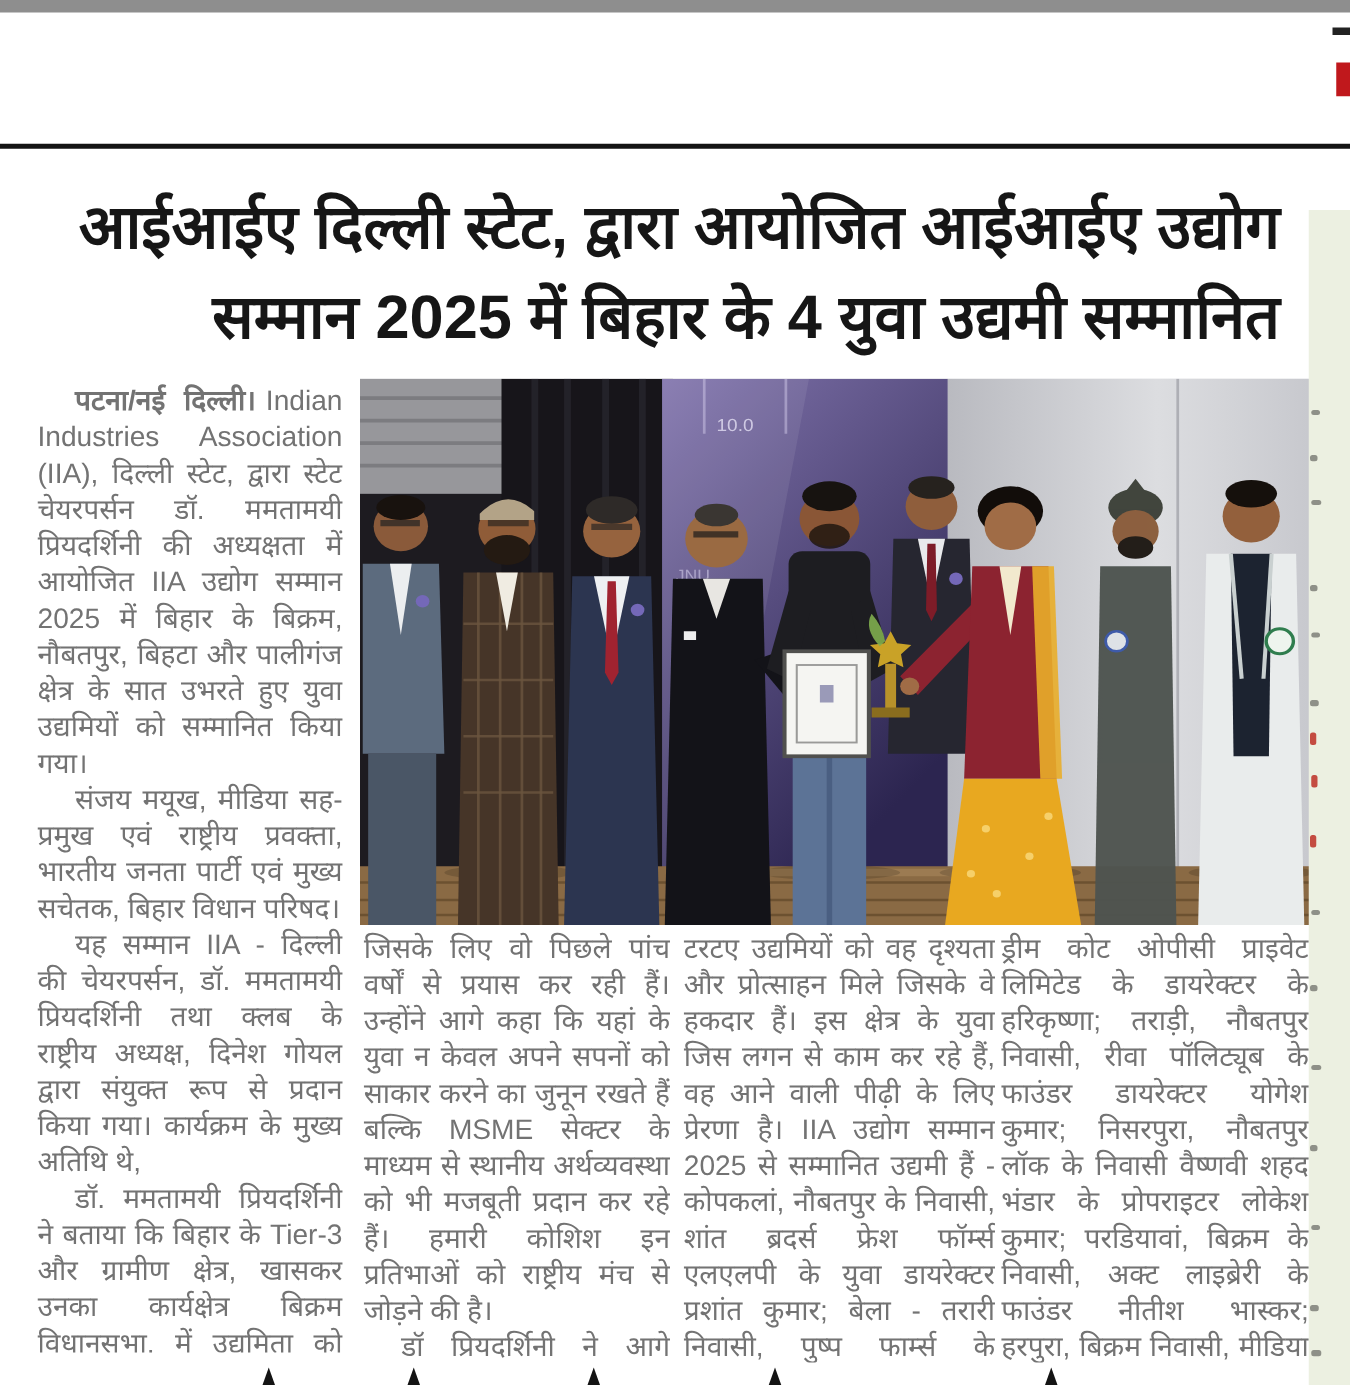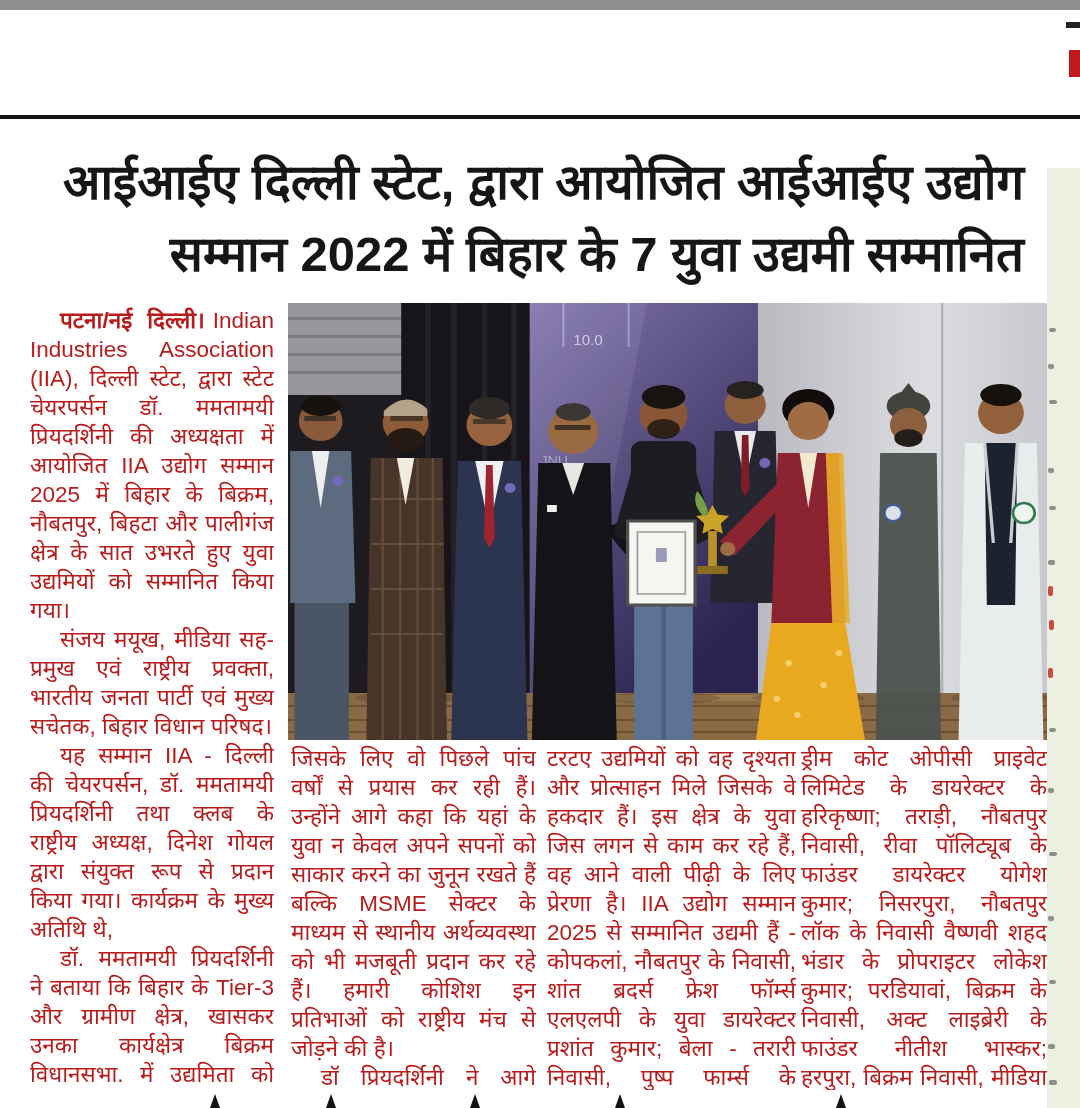--- a/index.html
+++ b/index.html
@@ -15,21 +15,21 @@
   .rule{position:absolute;left:0;top:115px;width:1080px;height:4px;background:#141414;}
   .headline{
     position:absolute;left:22px;top:146px;width:1002px;text-align:right;
     font-weight:700;font-size:49px;line-height:72px;color:#161616;
   }
   .photo{
     position:absolute;left:288px;top:303px;width:824px;height:437px;background:#cfcfd3;
   }
   .photo svg{display:block;width:100%;height:100%;}
   .col{
-    position:absolute;text-align:justify;font-size:22.5px;line-height:29px;color:#b91c1c;
+    position:absolute;text-align:justify;font-size:22.5px;line-height:29px;color:#737373;
   }
   .col p{margin:0;text-indent:30px;}
   .col p.noindent{text-indent:0;}
   .dateline{font-weight:700;margin-right:8px;}
   .col1{left:30px;top:306px;width:244px;height:776px;overflow:hidden;}
   .col2{left:291px;top:744px;width:245px;height:346px;overflow:hidden;}
   .col3{left:547px;top:744px;width:249px;height:346px;overflow:hidden;}
   .col4{left:801px;top:744px;width:246px;height:346px;overflow:hidden;}
   .edge-strip{
     position:absolute;right:0;top:168px;width:33px;height:940px;background:#ecf0e1;overflow:hidden;
@@ -51,21 +51,21 @@
   <div class="top-bar"></div>
 
 
   <div class="edge-mark-black"></div>
   <div class="edge-mark-red"></div>
 
   <div class="rule"></div>
 
   <div class="headline">
     <div>आईआईए दिल्ली स्टेट, द्वारा आयोजित आईआईए उद्योग</div>
-    <div>सम्मान 2022 में बिहार के 7 युवा उद्यमी सम्मानित</div>
+    <div>सम्मान 2025 में बिहार के 4 युवा उद्यमी सम्मानित</div>
   </div>
 
   <div class="photo">
     <svg viewBox="0 0 757 437" preserveAspectRatio="none">
       <defs>
         <linearGradient id="banner" x1="0" y1="0" x2="0.6" y2="1">
           <stop offset="0" stop-color="#8174ad"></stop>
           <stop offset="1" stop-color="#2c2550"></stop>
         </linearGradient>
         <linearGradient id="screen" x1="0" y1="0" x2="1" y2="0">

